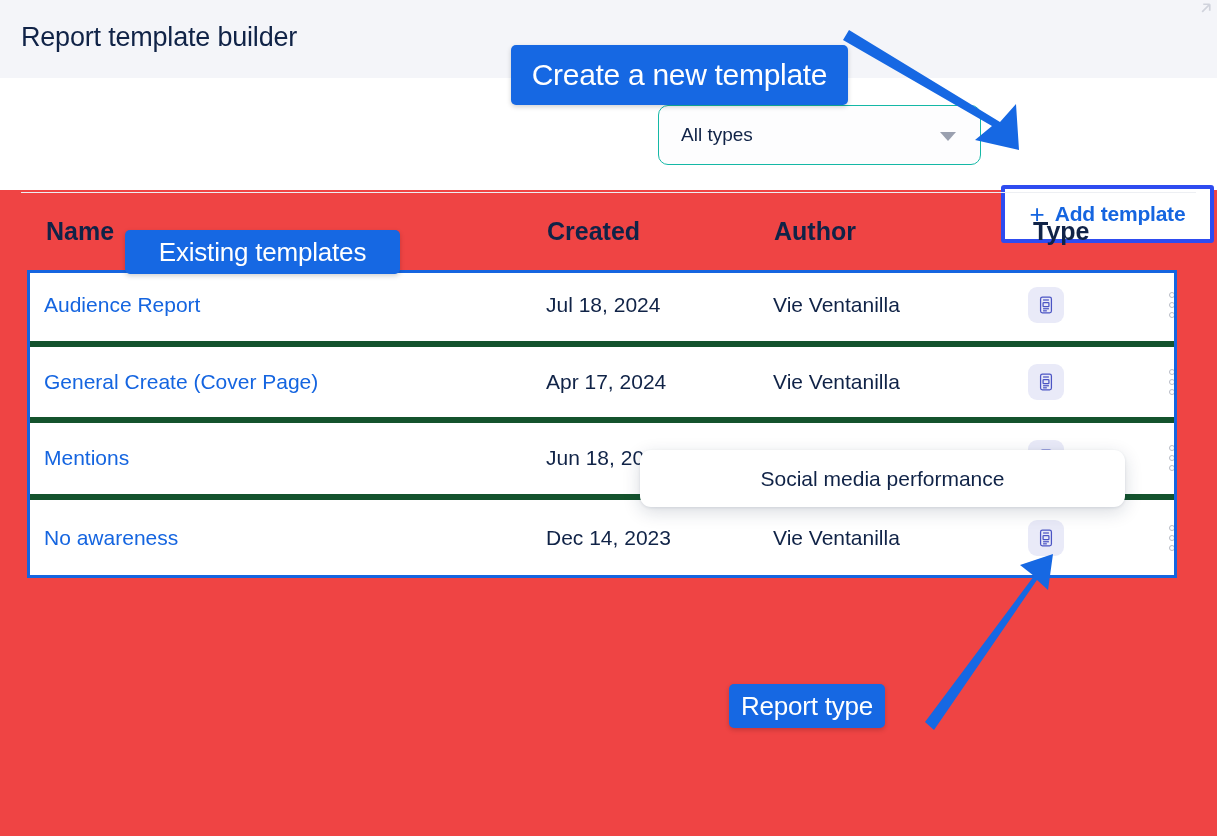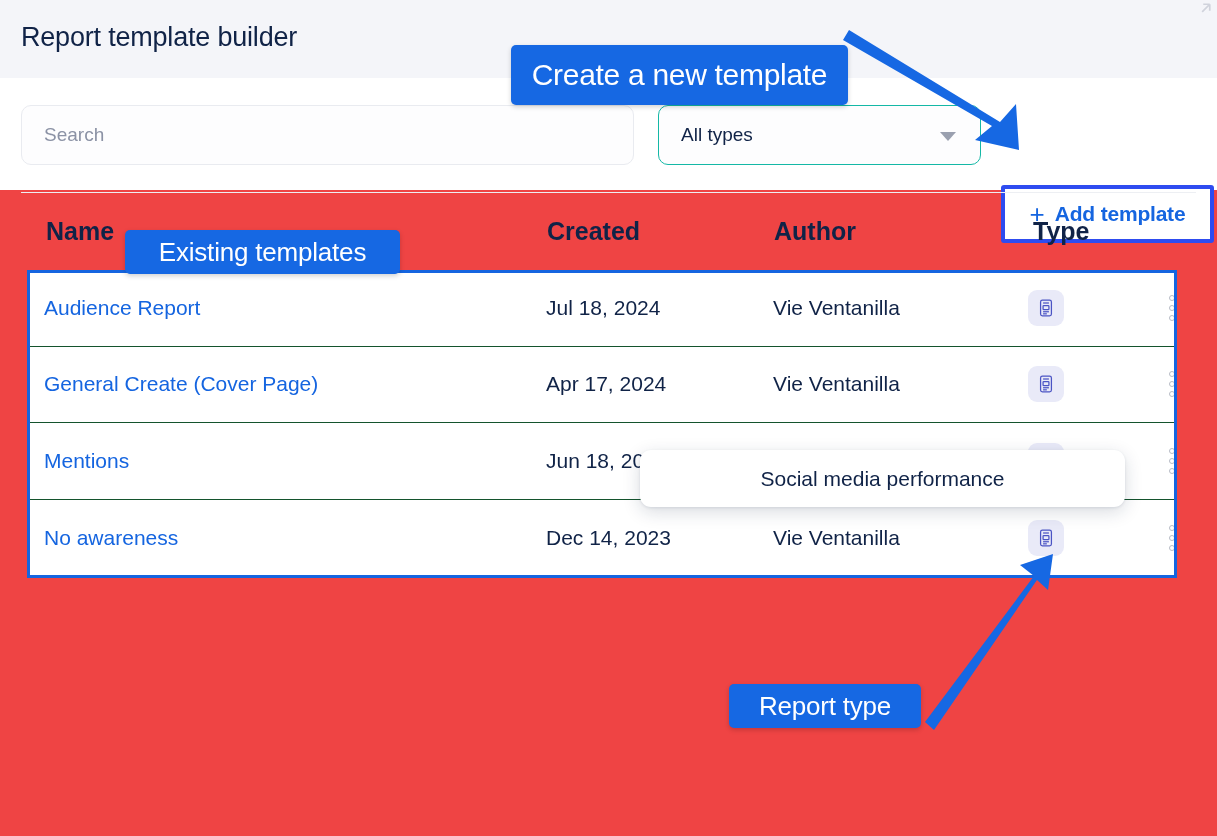--- a/index.html
+++ b/index.html
@@ -74,21 +74,21 @@
   .th-created { left: 526px; }
   .th-author  { left: 753px; }
   .th-type    { left: 1012px; }
 
   .table-body {
     position: absolute; left: 27px; top: 270px; width: 1150px; height: 308px;
     background: #fff;
   }
   .row {
     position: relative; height: 76.5px; display: flex; align-items: center;
-    border-bottom: 1px solid #14532d;
+    border-bottom: 6px solid #14532d;
   }
   .row:last-child { border-bottom: none; }
   .cell-name {
     position: absolute; left: 17px; font-size: 21px; color: #1565e0;
     cursor: pointer; white-space: nowrap;
   }
   .cell-created { position: absolute; left: 519px; font-size: 21px; color: #102347; }
   .cell-author  { position: absolute; left: 746px; font-size: 21px; color: #102347; }
   .cell-type    { position: absolute; left: 1001px; }
   .type-chip {
@@ -111,21 +111,21 @@
   }
 
   
   .callout {
     position: absolute; background: #1668e3; color: #fff;
     border-radius: 5px; display: flex; align-items: center; justify-content: center;
     box-shadow: 0 2px 5px rgba(0,0,0,0.18); white-space: nowrap;
   }
   .callout-create { left: 511px; top: 13px;  width: 337px; height: 60px; font-size: 30px; letter-spacing: -0.3px; margin-top: 32px; }
   .callout-exist  { left: 125px; top: 205px; width: 275px; height: 44px; font-size: 26px; letter-spacing: -0.2px; margin-top: 25px; }
-  .callout-type   { left: 729px; top: 684px; width: 192px; height: 44px; font-size: 26px; letter-spacing: -0.2px; }
+  .callout-type   { left: 729px; top: 684px; width: 156px; height: 44px; font-size: 26px; letter-spacing: -0.2px; }
 
   
   .tooltip {
     position: absolute; left: 640px; top: 450px; width: 485px; height: 57px;
     background: #fff; border-radius: 11px;
     box-shadow: 0 5px 18px rgba(16,35,71,0.16), 0 1px 3px rgba(16,35,71,0.10);
     display: flex; align-items: center; justify-content: center;
     font-size: 21px; color: #102347;
   }
 
@@ -138,23 +138,20 @@
 <div id="app">
 
   <div class="header-band">
     <div class="page-title">Report template builder</div>
   </div>
   <svg class="corner-mark" viewBox="0 0 24 24">
     <path d="M21 3 L14 10 M21 3 L21 9 M21 3 L15 3" stroke="#d0d3dc" stroke-width="1.6" fill="none"></path>
   </svg>
 
   <div class="toolbar">
-    <div class="search-box">
-      <input class="search-input" type="text" placeholder="Search" style="">
-    </div>
 
     <div class="select-box">
       <span class="select-value">All types</span>
       <span class="select-chevron"></span>
     </div>
 
     <div class="add-btn">
       <span class="plus">+</span>
       <span class="lbl">Add template</span>
     </div>

